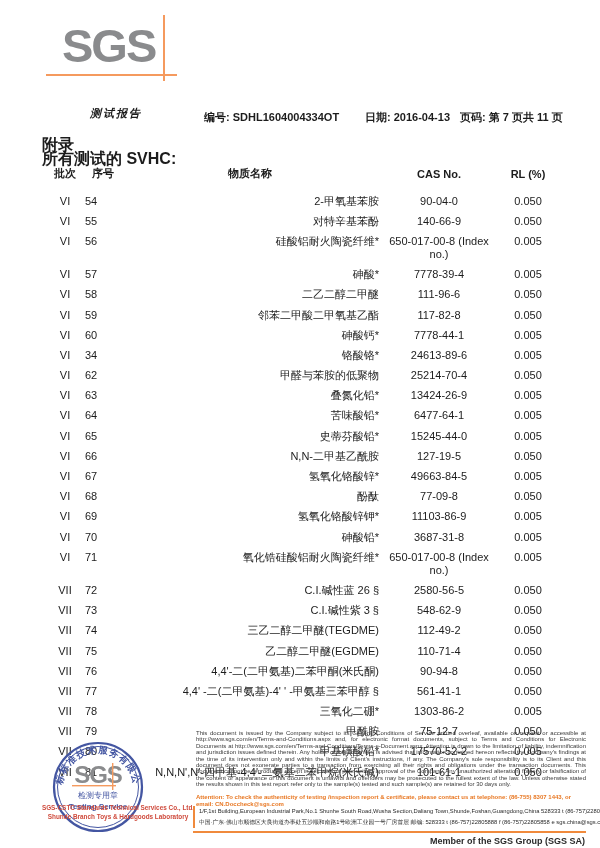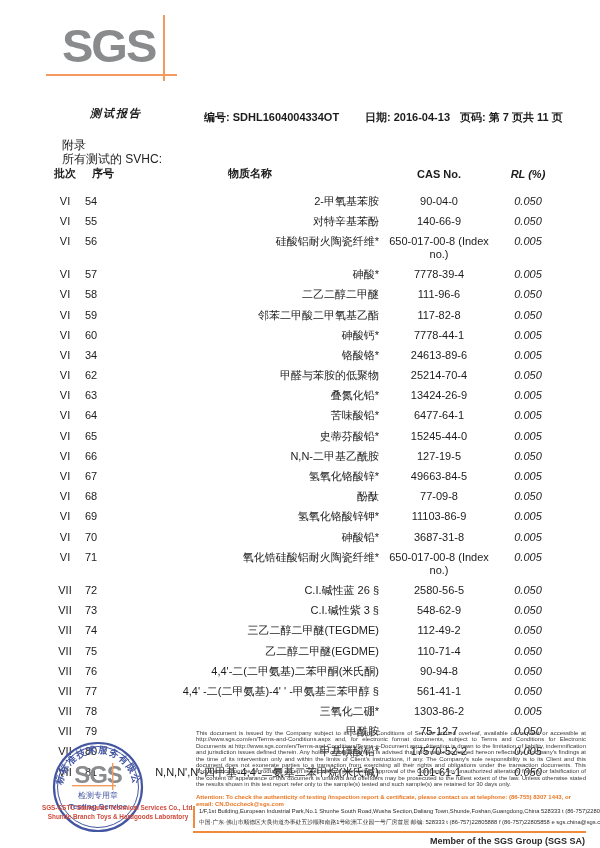--- a/index.html
+++ b/index.html
@@ -17,31 +17,31 @@
   .logo-hline { position:absolute; left:0; top:62px; width:131px; height:2px; background:#f59a5e; }
   .logo-vline { position:absolute; left:117px; top:3px; width:2px; height:66px; background:#f59a5e; }
   
   .title-row { position:absolute; left:0; top:106px; width:600px; height:22px; }
   .report-title { position:absolute; left:90px; top:0; font-size:11px; font-weight:bold; letter-spacing:2px;font-style:italic; }
   .meta { position:absolute; top:4px; font-size:11px; font-weight:bold; white-space:nowrap; }
   .meta-no   { left:204px; }
   .meta-date { left:365px;text-align:center; }
   .meta-page { left:460px; }
   
-  .appendix { position:absolute; left:42px; top:138px; font-size:12px; font-weight:normal; line-height:14px;margin-left:20px; }
+  .appendix { position:absolute; left:42px; top:138px; font-size:16px; font-weight:bold; line-height:14px; }
   
   .svhc-table { position:absolute; left:45px; top:164px; width:512px; border-collapse:collapse; table-layout:fixed; }
   .svhc-table th { font-size:11px; font-weight:bold; padding:2px 0 10px 0;margin-top:32px; }
   .svhc-table td { font-size:11px; line-height:13px; padding:3.6px 0; vertical-align:top; }
   .col-batch { width:40px; text-align:center; }
   .col-no    { width:36px; }
   .col-name  { width:258px; text-align:right; padding-left:12px !important; }
   th.col-name { text-align:center; padding-left:0 !important; }
   .col-cas   { width:120px; text-align:center; }
-  .col-rl    { width:58px; text-align:center;font-style:italic; }
+  .col-rl    { width:58px; text-align:center; }
   
   .footer { position:absolute; left:0; top:728px; width:600px; height:120px; }
   .disclaimer {
     position:absolute; left:196px; top:2px; width:390px;
     font-size:6px; line-height:6.4px; color:#3a3a3a; text-align:justify;
   }
   .attention {
     position:absolute; left:196px; top:66px; width:390px;
     font-size:6px; line-height:6.6px; color:#e87722; font-weight:bold;
   }

